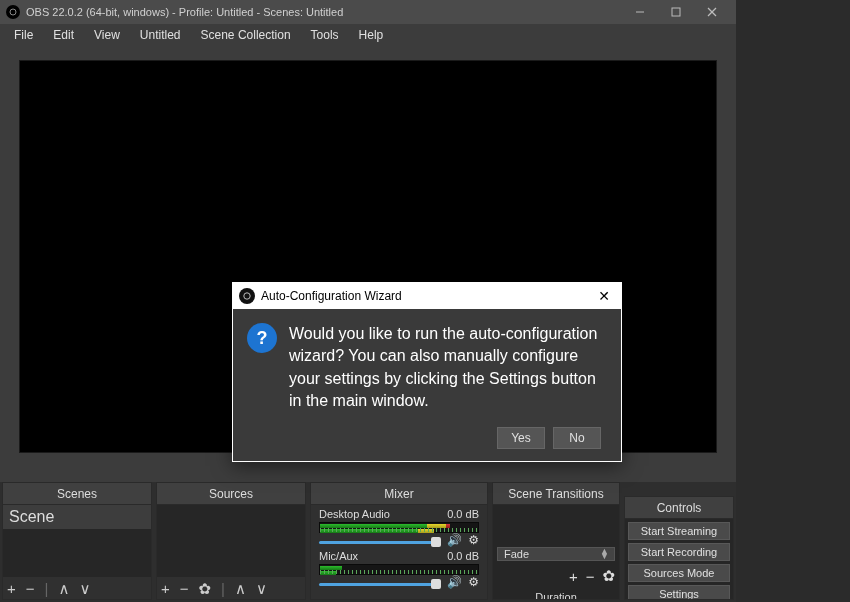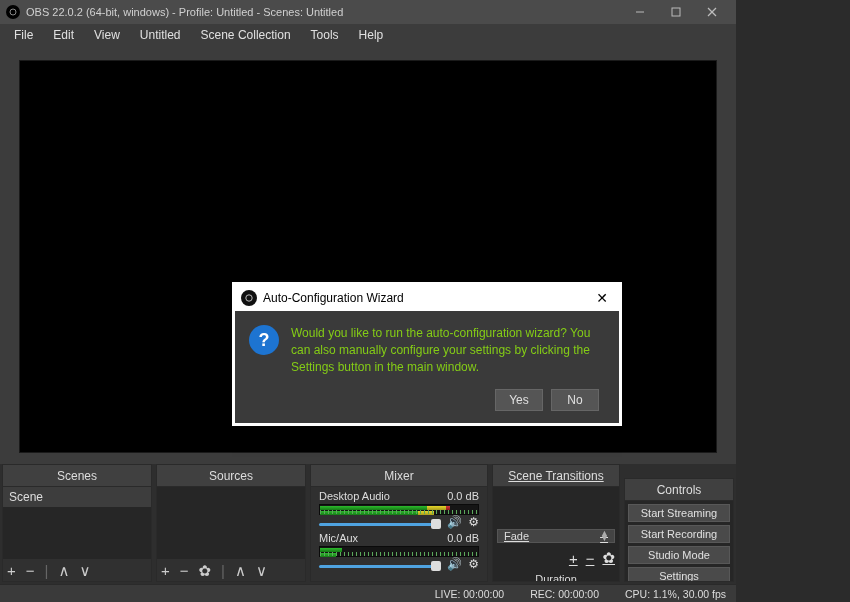--- a/index.html
+++ b/index.html
@@ -10,41 +10,41 @@
   .titlebar .logo { width: 14px; height: 14px; border-radius: 50%; background: #000; margin-right: 6px; display:flex;align-items:center;justify-content:center;}
   .titlebar .spacer { flex: 1; }
   .titlebar .winbtn { width: 36px; height: 24px; display: flex; align-items: center; justify-content: center; color: #bbb; }
   
   .menubar { height: 22px; background: #3c3c3c; display: flex; align-items: center; padding: 0 4px; font-size: 12px; color: #e0e0e0; }
   .menubar .mi { padding: 2px 10px; }
   
   .previewwrap { flex: 1; background: #3c3c3c; display: flex; align-items: flex-start; justify-content: center; padding: 14px 0 10px 0; position: relative; }
   .preview { width: 698px; height: 393px; background: #000; border: 1px solid #1a1a1a; }
   
-  .dialog { position: absolute; left: 232px; top: 236px; width: 390px; background: #3a3a3a; border: 3px solid #ffffff; box-shadow: 0 4px 18px rgba(0,0,0,.5); }
+  .dialog { position: absolute; left: 232px; top: 236px; width: 390px; background: #3a3a3a; border: 1px solid #ffffff; box-shadow: 0 4px 18px rgba(0,0,0,.5); }
   .dialog .dhead { height: 26px; background: #fff; color: #000; display: flex; align-items: center; padding: 0 6px; font-size: 12px; }
   .dialog .dhead .dlogo { width: 16px; height: 16px; border-radius: 50%; background: #111; margin-right: 6px; display:flex;align-items:center;justify-content:center;}
   .dialog .dhead .dspacer { flex:1; }
   .dialog .dhead .dclose { width:22px; text-align:center; font-size:14px; }
   .dialog .dbody { display: flex; padding: 14px 14px 4px 14px; }
   .dialog .qicon { width: 30px; height: 30px; border-radius: 50%; background: #1d74d1; color: #fff; display:flex; align-items:center; justify-content:center; font-size:18px; font-weight:bold; margin-right:12px; flex-shrink:0; }
-  .dialog .dtext { color: #84cc16; font-size: 12px; line-height: 1.4; }
+  .dialog .dtext { color: #ffffff; font-size: 16px; line-height: 1.4; }
   .dialog .dfoot { display:flex; justify-content:flex-end; gap:8px; padding: 10px 20px 12px 12px; }
   .dbtn { min-width:48px; height:22px; background:#555; border:1px solid #666; color:#e0e0e0; font-size:12px; display:flex;align-items:center;justify-content:center; padding:0 10px;}
   
   .panels { height: 120px; background: #2e2e2e; display: flex; gap: 4px; padding: 0 2px 2px 2px; }
   .panel { background: #000000; display:flex; flex-direction:column; border:1px solid #2a2a2a;}
   .panel .phead { height:22px; background:#404040; text-align:center; line-height:22px; font-size:12px; color:#ddd; border-bottom:1px solid #2a2a2a;}
   .panel .pbody { flex:1; background:#262626; position:relative; overflow:hidden;}
   .panel.scenes { width:150px; }
   .panel.sources { width:150px; }
   .panel.mixer { flex:1; }
-  .panel.trans { width:128px;text-decoration:underline; }
+  .panel.trans { width:128px; }
   .panel.controls { width:110px;margin-top:14px; }
-  .scene-item { background:#3d3d3d; color:#ddd; padding:3px 6px; font-size:12px; }
+  .scene-item { background:#3d3d3d; color:#ddd; padding:3px 6px; font-size:16px; }
   .panel .ptool { height:22px; background:#303030; display:flex; align-items:center; padding:0 4px; gap:10px; color:#ccc; font-size:15px;}
   .ptool span { line-height:1; }
   .sep { color:#666; }
   
   .mixer-ch { padding: 3px 8px 0 8px; }
   .mixer-row1 { display:flex; justify-content:space-between; font-size:11px; color:#ddd; }
   .meter { height:11px; position:relative; margin-top:2px; background:#151515; border:1px solid #0a0a0a;}
   .meter .bar { position:absolute; left:0; top:1px; height:4px; }
   .meter .bar.green { background: linear-gradient(#2dbb2d,#167a16); }
   .meter .bar.yellow { background: linear-gradient(#e6d62a,#a89c1c); }
@@ -232,27 +232,22 @@
           </div>
         </div>
       </div>
     </div>
 
     <div class="panel controls">
       <div class="phead">Controls</div>
       <div class="pbody">
         <div class="cbtn">Start Streaming</div>
         <div class="cbtn">Start Recording</div>
-        <div class="cbtn">Studio Mode</div>
+        <div class="cbtn">Sources Mode</div>
         <div class="cbtn">Settings</div>
         <div class="cbtn">Exit</div>
       </div>
     </div>
 
   </div>
 
-  <div class="status">
-    <span>LIVE: 00:00:00</span>
-    <span>REC: 00:00:00</span>
-    <span>CPU: 1.1%, 30.00 fps</span>
-  </div>
 
 </div>
 
 </body></html>

